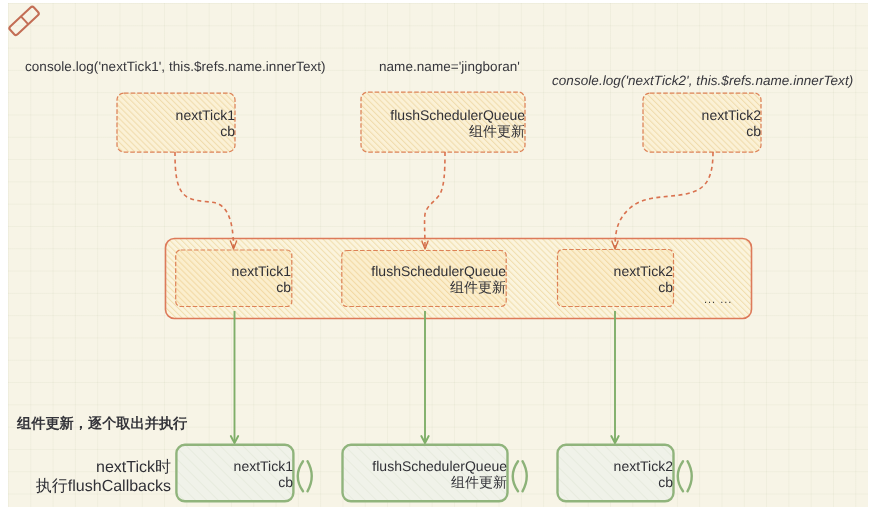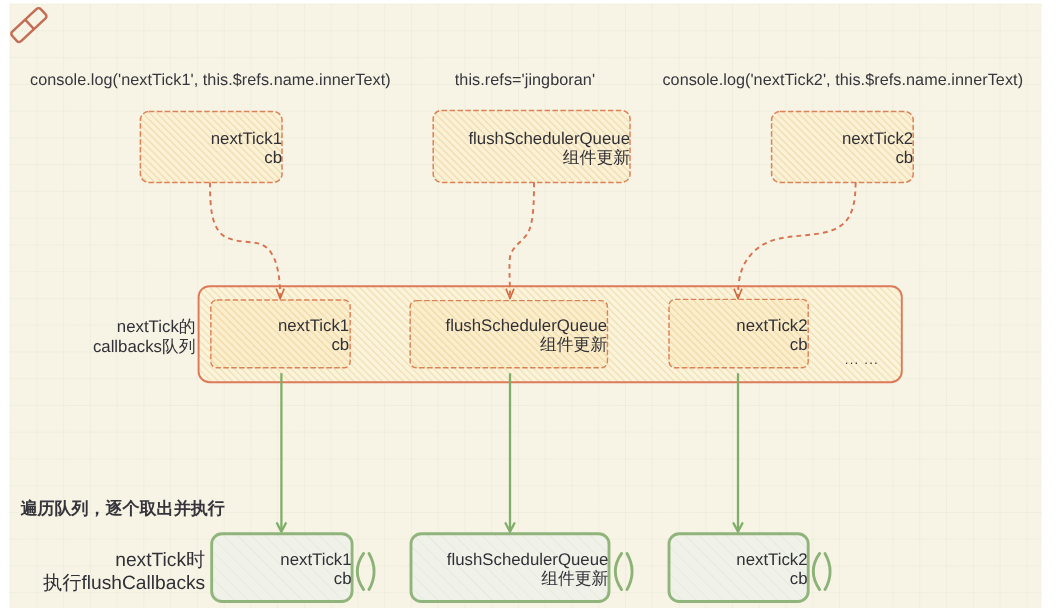--- a/index.html
+++ b/index.html
@@ -160,27 +160,23 @@
   </div>
   <div class="boxtext" style="left:342px;top:458px;width:165px;font-size:14px;">
     <div>flushSchedulerQueue</div>
     <div>组件更新</div>
   </div>
   <div class="boxtext" style="left:557px;top:458px;width:116px;font-size:14px;">
     <div>nextTick2</div>
     <div>cb</div>
   </div>
 
-  <div class="boxtext" style="left:33px;top:264px;width:130px;font-size:14px;">
-    <div>nextTick的</div>
-    <div>callbacks队列</div>
-  </div>
   <div class="boxtext" style="left:26px;top:459px;width:145px;font-size:16px;">
     <div>nextTick时</div>
     <div>执行flushCallbacks</div>
   </div>
-  <div class="lbl" style="left:17px;top:415px;font-size:14.2px;font-weight:bold;color:#34343a;">遍历队列，逐个取出并执行</div>
+  <div class="lbl" style="left:17px;top:415px;font-size:14.2px;font-weight:bold;color:#34343a;">组件更新，逐个取出并执行</div>
   <div class="lbl" style="left:704px;top:294px;font-size:11px;color:#3a3a3a;letter-spacing:1px;">... ...</div>
 
   <div class="lbl codelbl" style="left:25px;top:59px;">console.log('nextTick1', this.$refs.name.innerText)</div>
-  <div class="lbl codelbl" style="left:379px;top:59px;">this.refs='jingboran'</div>
-  <div class="lbl codelbl" style="left:552px;top:59px;">console.log('nextTick2', this.$refs.name.innerText)</div>
+  <div class="lbl codelbl" style="left:379px;top:59px;">name.name='jingboran'</div>
+  <div class="lbl codelbl" style="left:552px;top:73px;font-style:italic;">console.log('nextTick2', this.$refs.name.innerText)</div>
 </div>
 
 </body></html>

